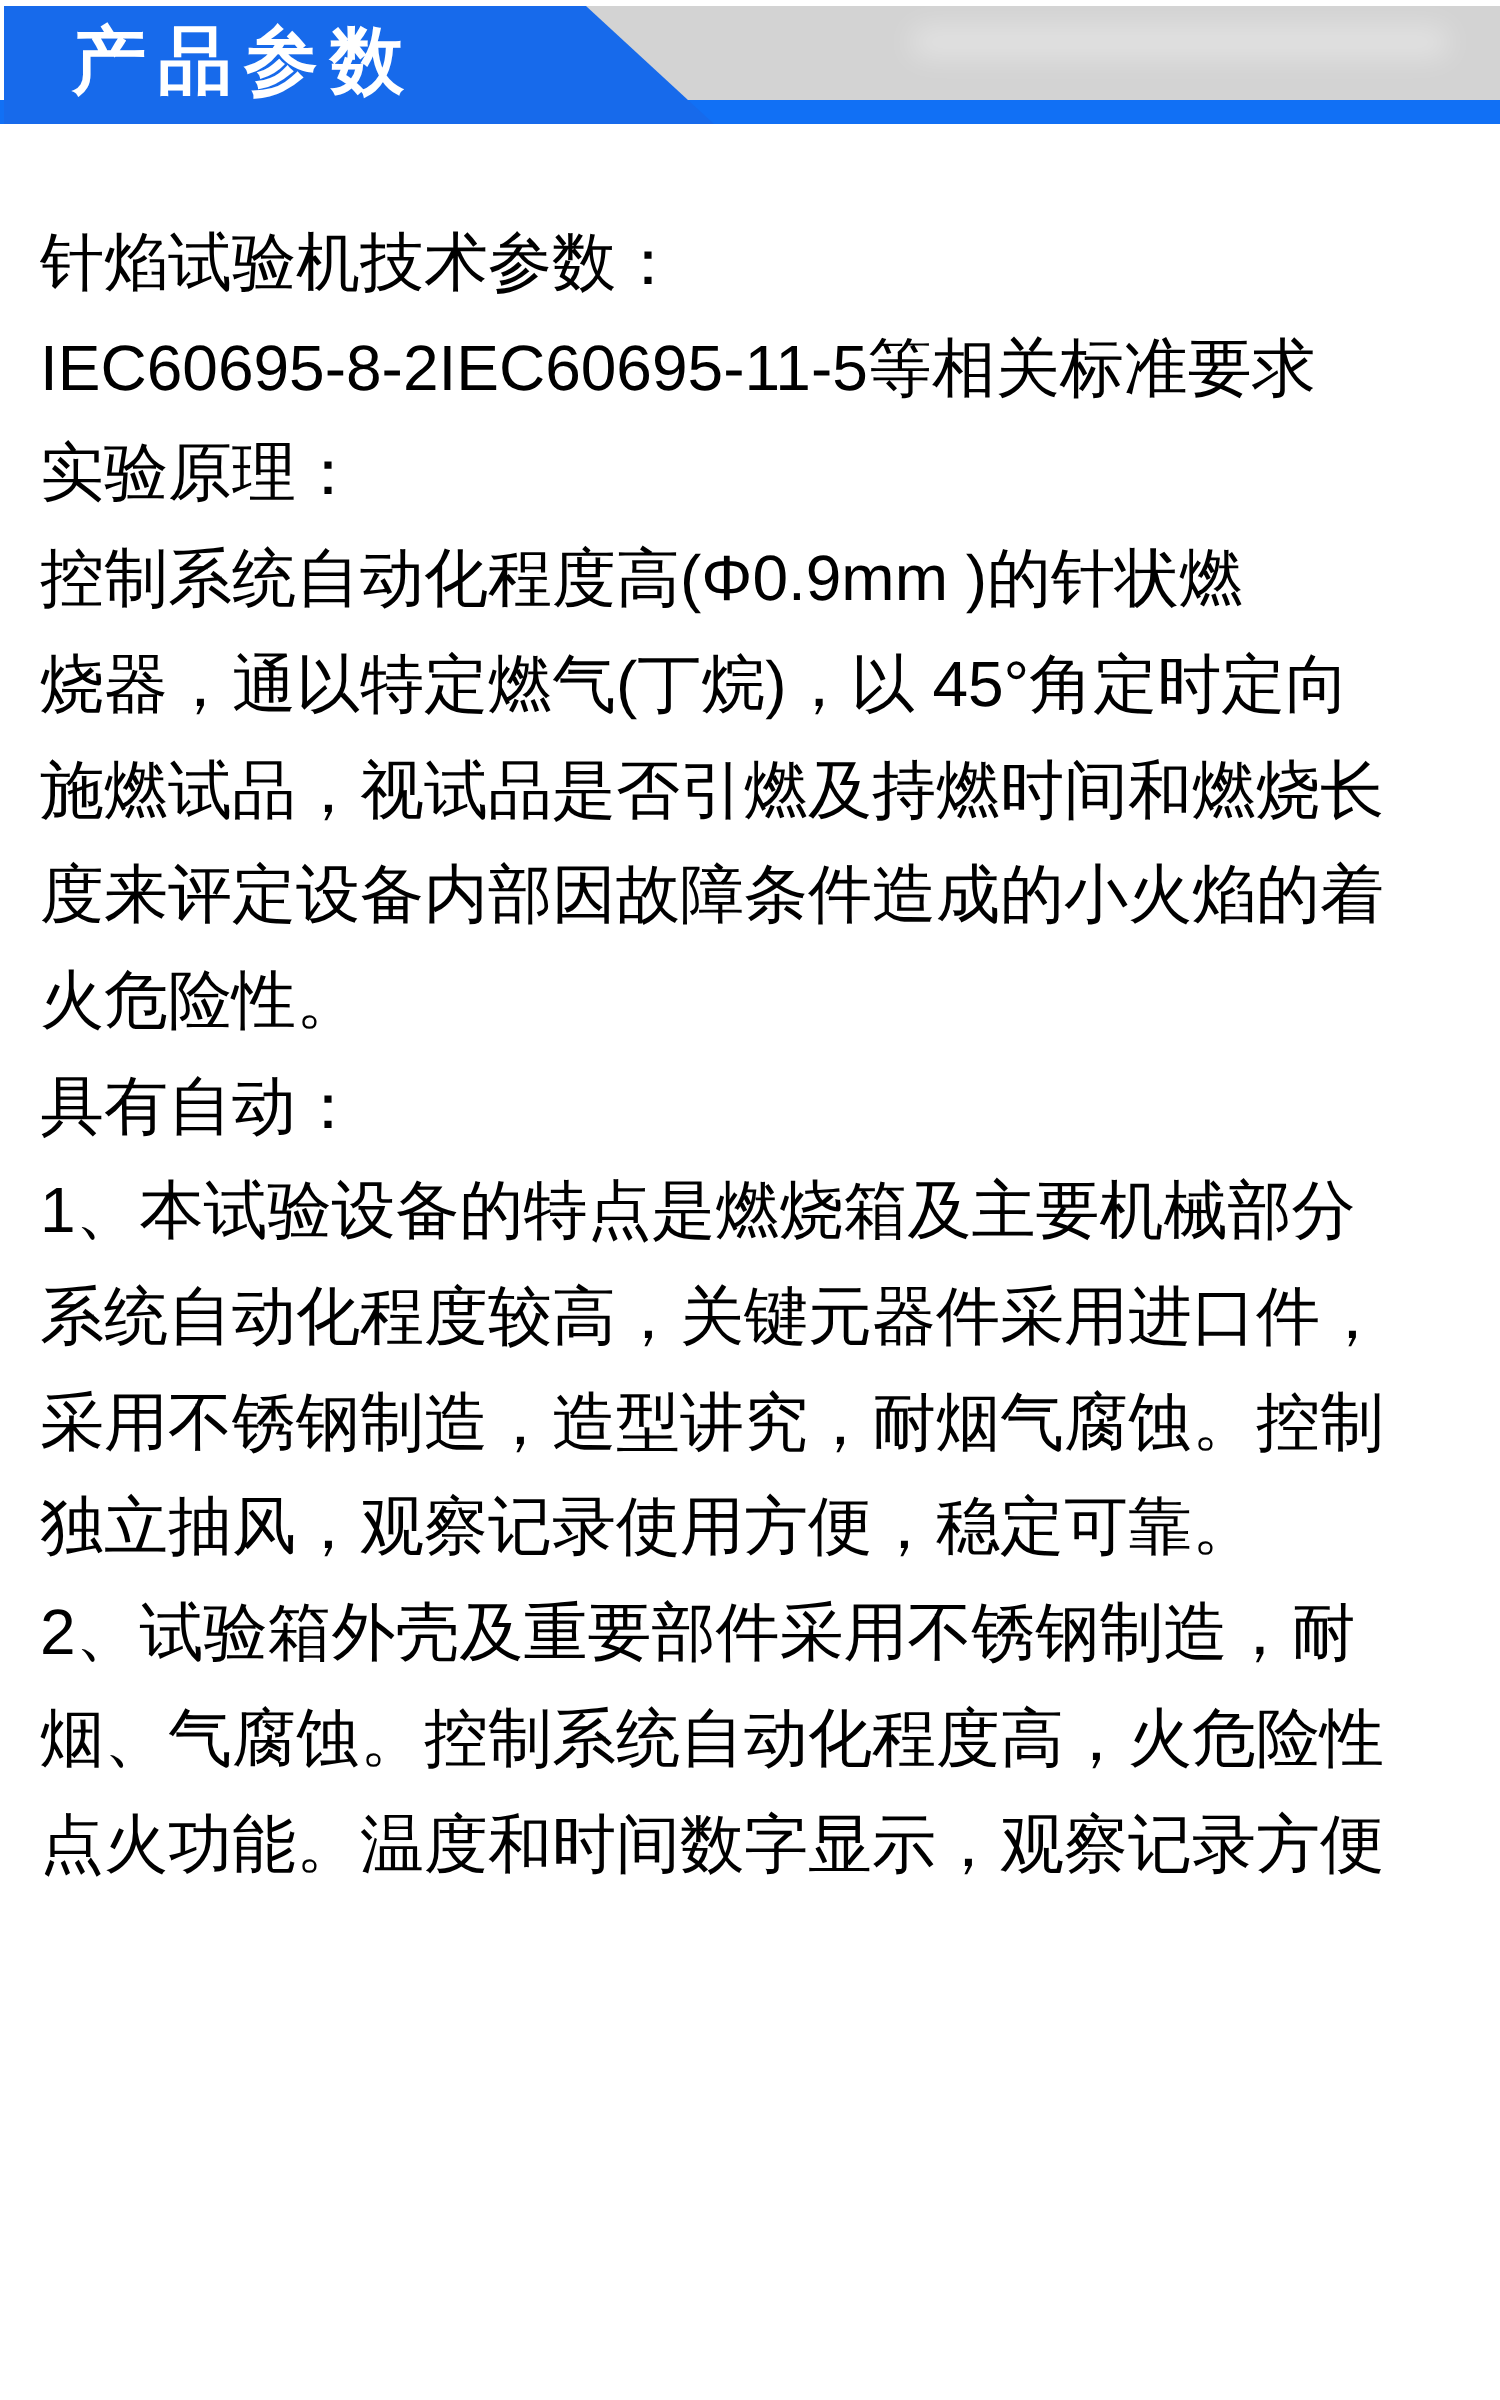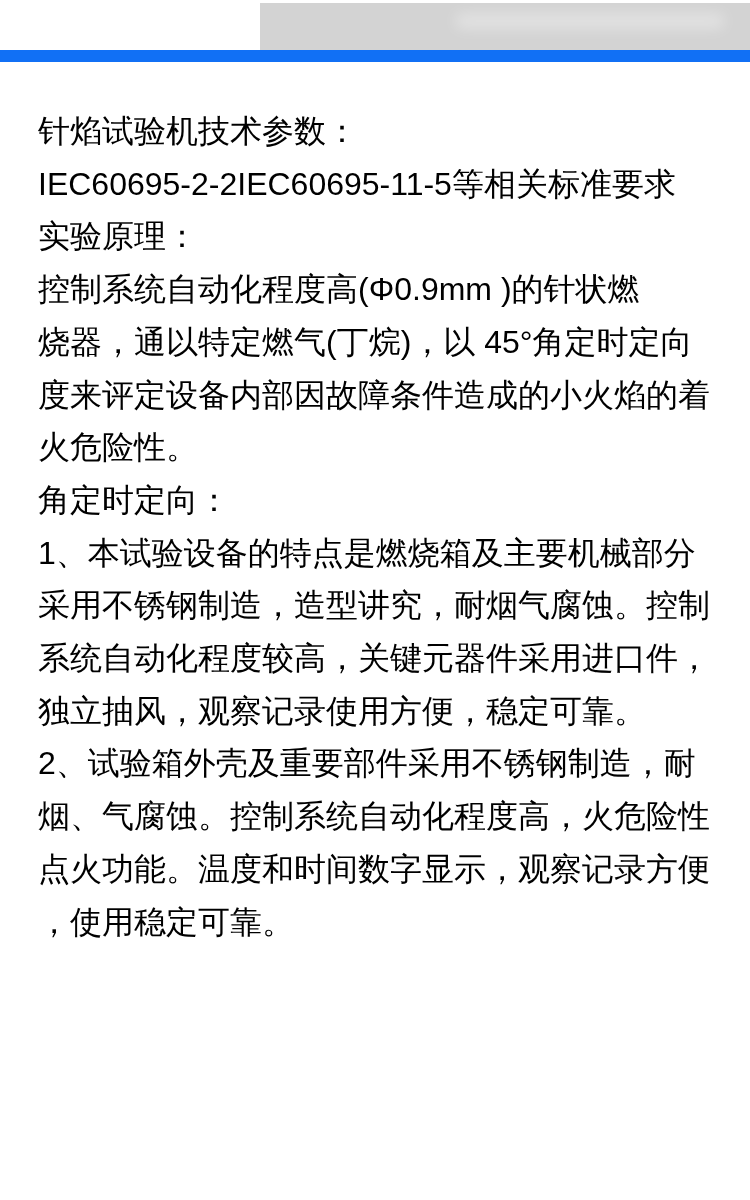--- a/index.html
+++ b/index.html
@@ -66,55 +66,58 @@
     letter-spacing: 6px;
     padding-left: 34px;
     white-space: nowrap;
     line-height: 1;
     padding-bottom: 4px;
   }
 
   
   .body-text {
     margin-top: 43px;
-    padding: 0 34px 0 38px;
+    padding: 0 34px 0 20px;
     color: #000000;
     font-size: 32px;
     line-height: 52.7px;
   }
   .line {
     white-space: nowrap;
     overflow: hidden;
     text-align: left;
   }
 </style>
 </head>
 <body>
 
 <div class="page">
 
   <div class="header">
     <div class="header-gray-band">
       <div class="watermark-smudge"></div>
     </div>
     <div class="header-strip"></div>
+    <div class="header-title-block">
+      <span class="page-title">产品参数</span>
+    </div>
   </div>
 
   <div class="body-text">
       <div class="line">针焰试验机技术参数：</div>
-      <div class="line fill">IEC60695-2-2IEC60695-11-5等相关标准要求</div>
+      <div class="line fill">IEC60695-8-2IEC60695-11-5等相关标准要求</div>
       <div class="line">实验原理：</div>
       <div class="line fill">控制系统自动化程度高(Φ0.9mm )的针状燃</div>
       <div class="line fill">烧器，通以特定燃气(丁烷)，以 45°角定时定向</div>
+      <div class="line fill">施燃试品，视试品是否引燃及持燃时间和燃烧长</div>
       <div class="line fill">度来评定设备内部因故障条件造成的小火焰的着</div>
       <div class="line">火危险性。</div>
-      <div class="line">角定时定向：</div>
+      <div class="line">具有自动：</div>
       <div class="line fill">1、本试验设备的特点是燃烧箱及主要机械部分</div>
+      <div class="line fill">系统自动化程度较高，关键元器件采用进口件，</div>
       <div class="line fill">采用不锈钢制造，造型讲究，耐烟气腐蚀。控制</div>
-      <div class="line fill">系统自动化程度较高，关键元器件采用进口件，</div>
       <div class="line">独立抽风，观察记录使用方便，稳定可靠。</div>
       <div class="line fill">2、试验箱外壳及重要部件采用不锈钢制造，耐</div>
       <div class="line fill">烟、气腐蚀。控制系统自动化程度高，火危险性</div>
       <div class="line fill">点火功能。温度和时间数字显示，观察记录方便</div>
-      <div class="line">，使用稳定可靠。</div>
     </div>
 
 </div>
 
 </body></html>

